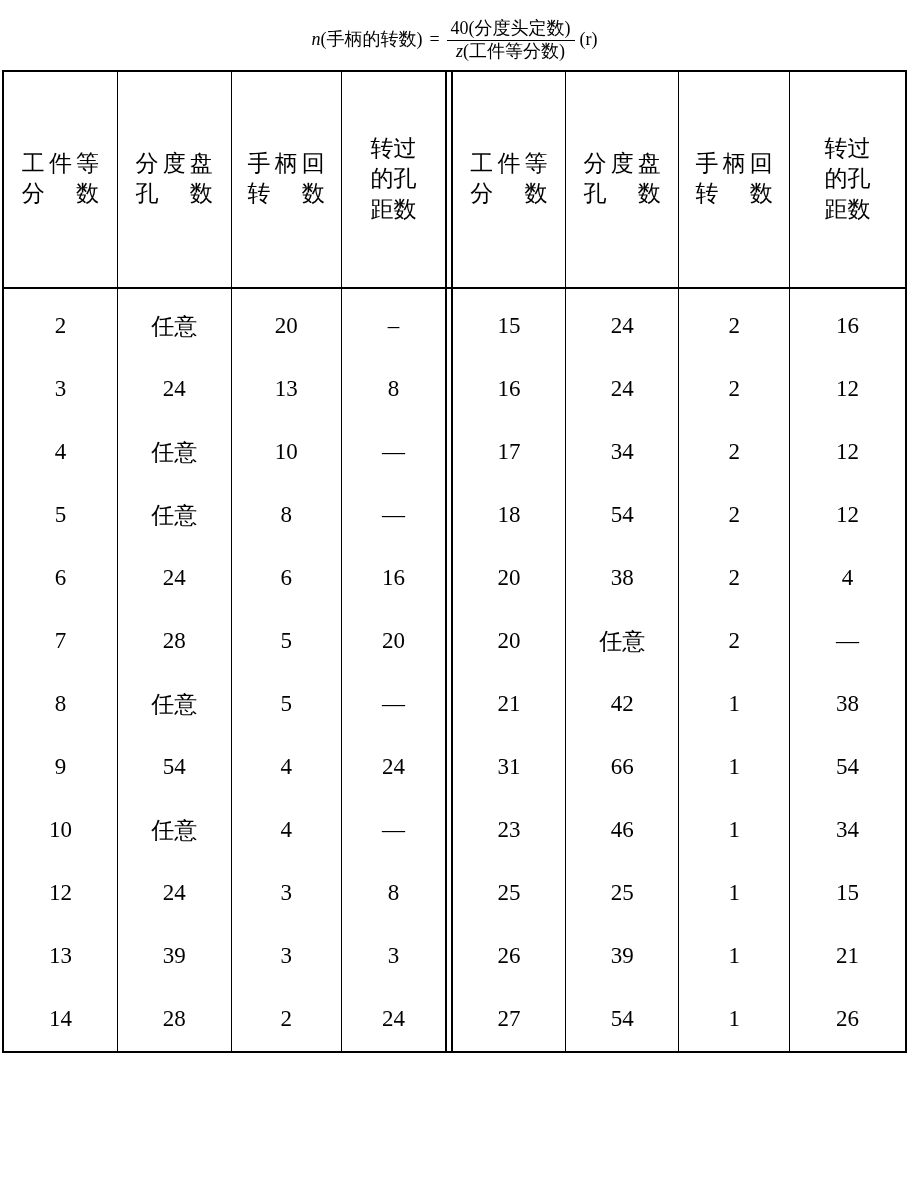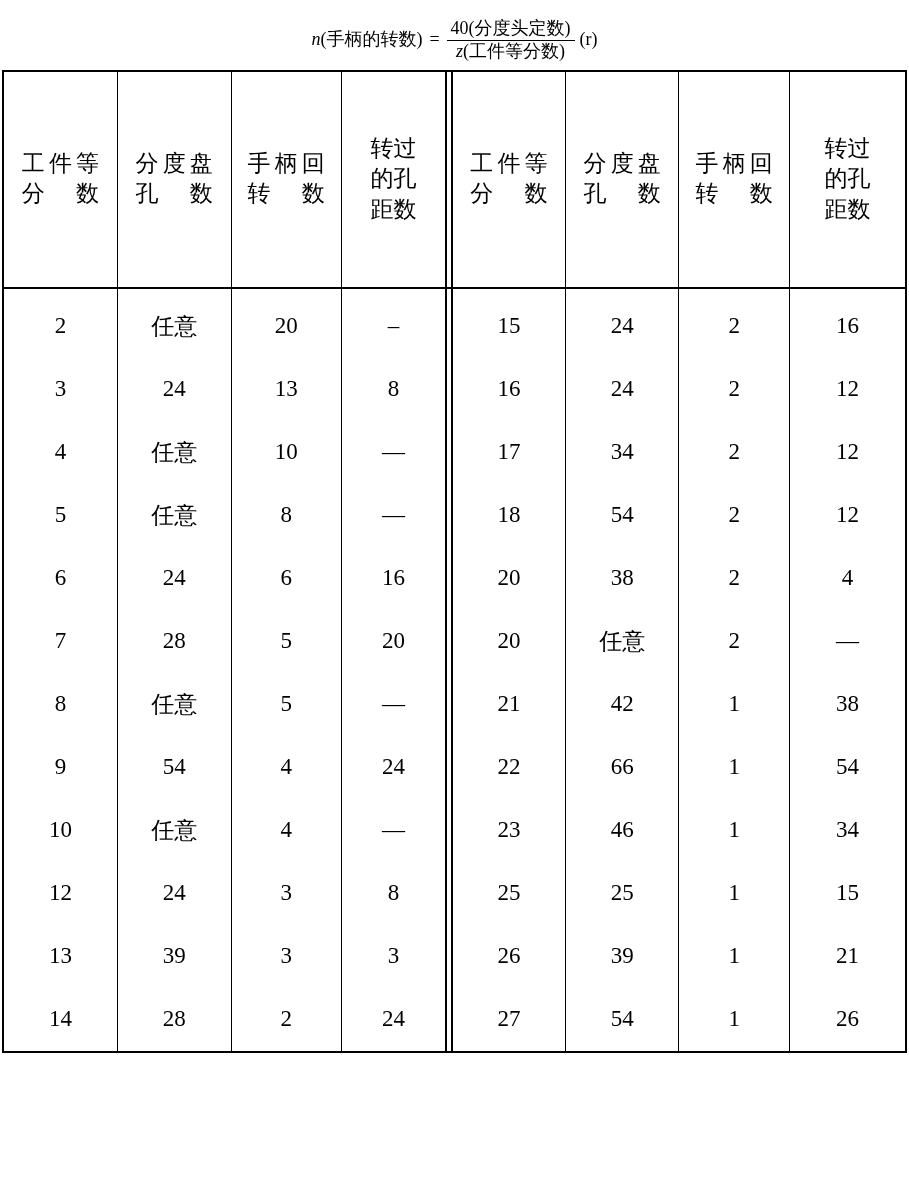--- a/index.html
+++ b/index.html
@@ -305,21 +305,21 @@
           <td>42</td>
           <td>1</td>
           <td class="edge-right">38</td>
         </tr>
         <tr class="data-row">
           <td class="edge-left">9</td>
           <td>54</td>
           <td>4</td>
           <td>24</td>
           <td class="gap-col"></td>
-          <td>22</td>
+          <td>31</td>
           <td>66</td>
           <td>1</td>
           <td class="edge-right">54</td>
         </tr>
         <tr class="data-row">
           <td class="edge-left">10</td>
           <td>任意</td>
           <td>4</td>
           <td>—</td>
           <td class="gap-col"></td>

